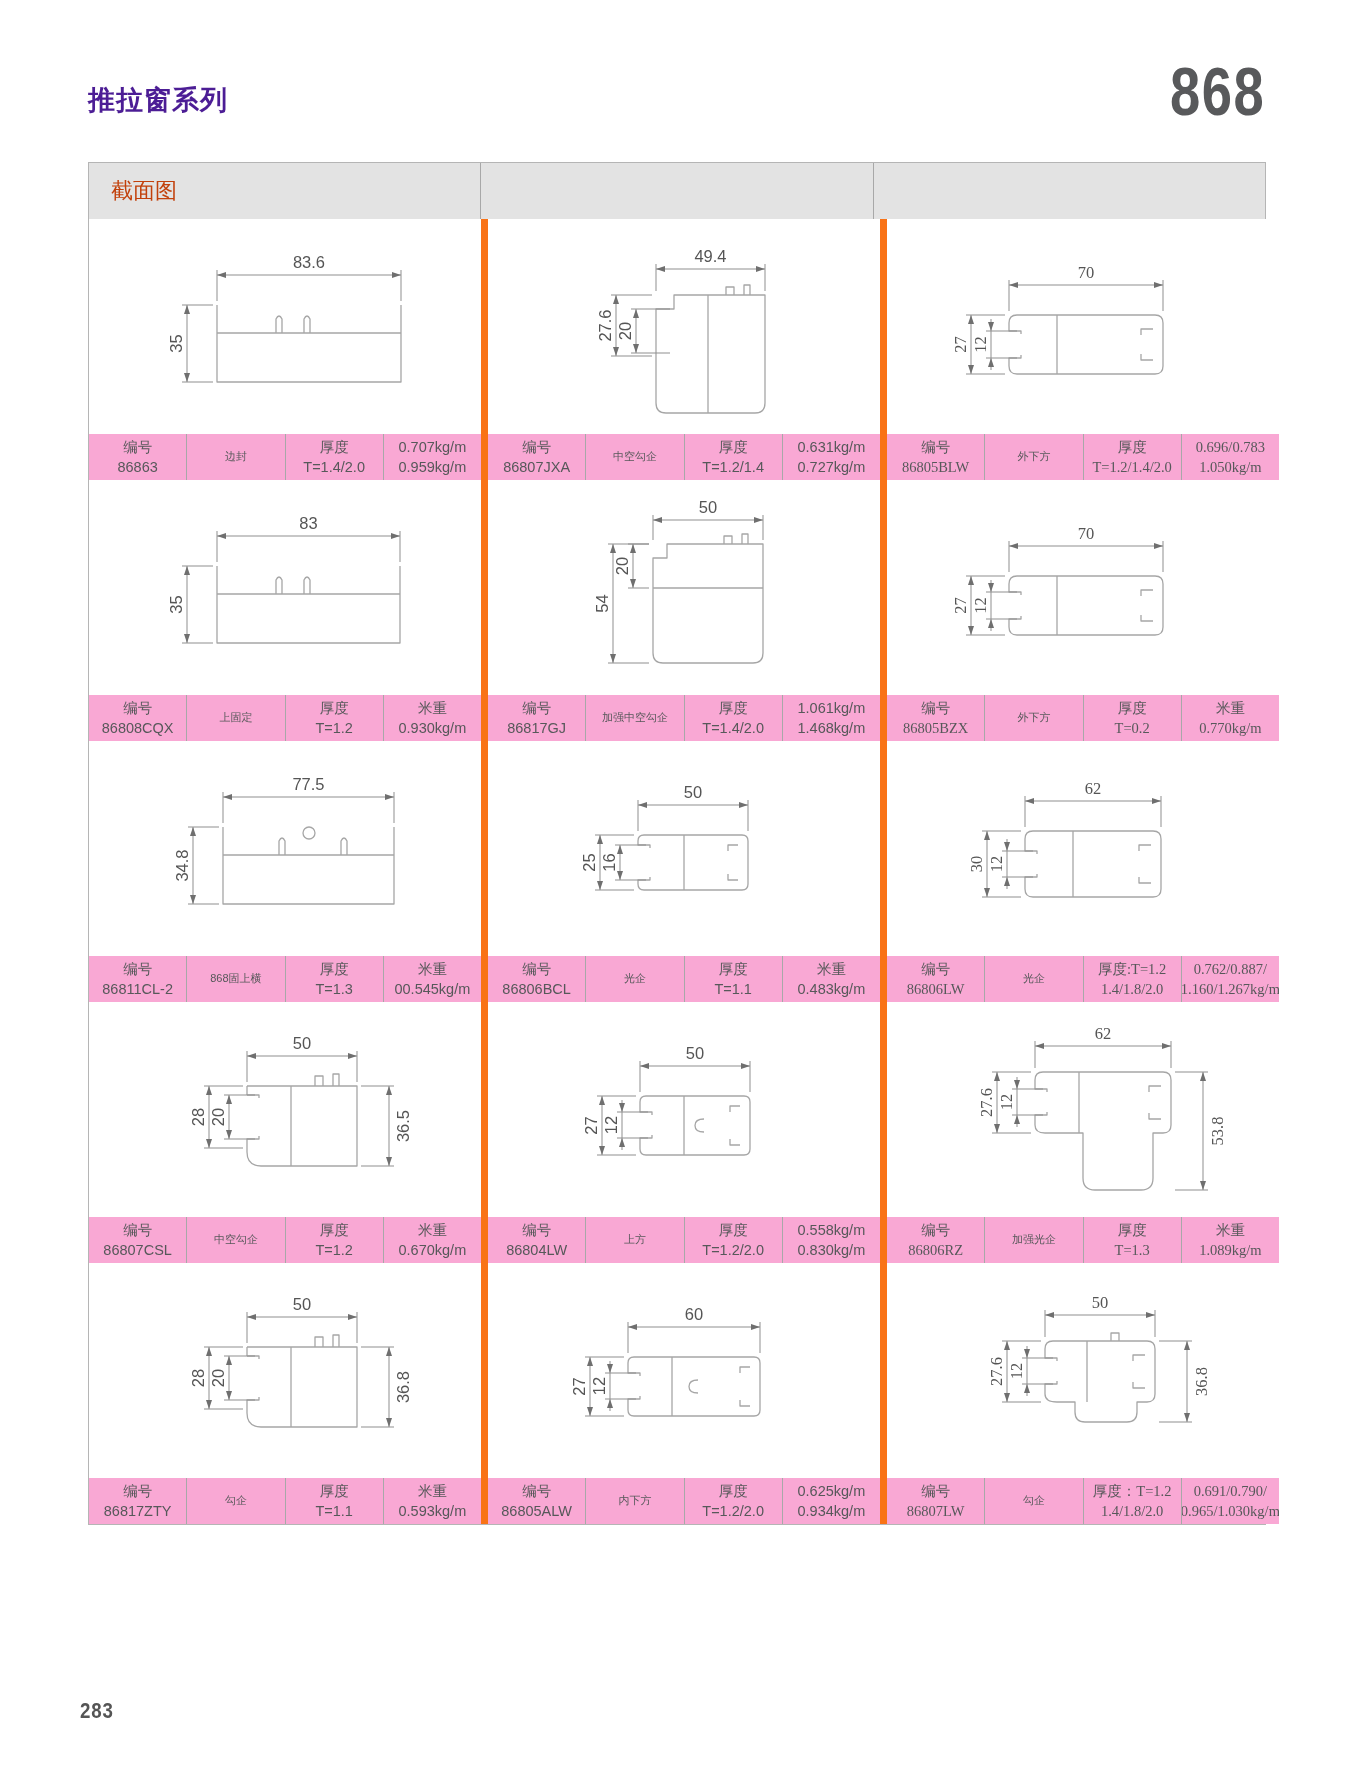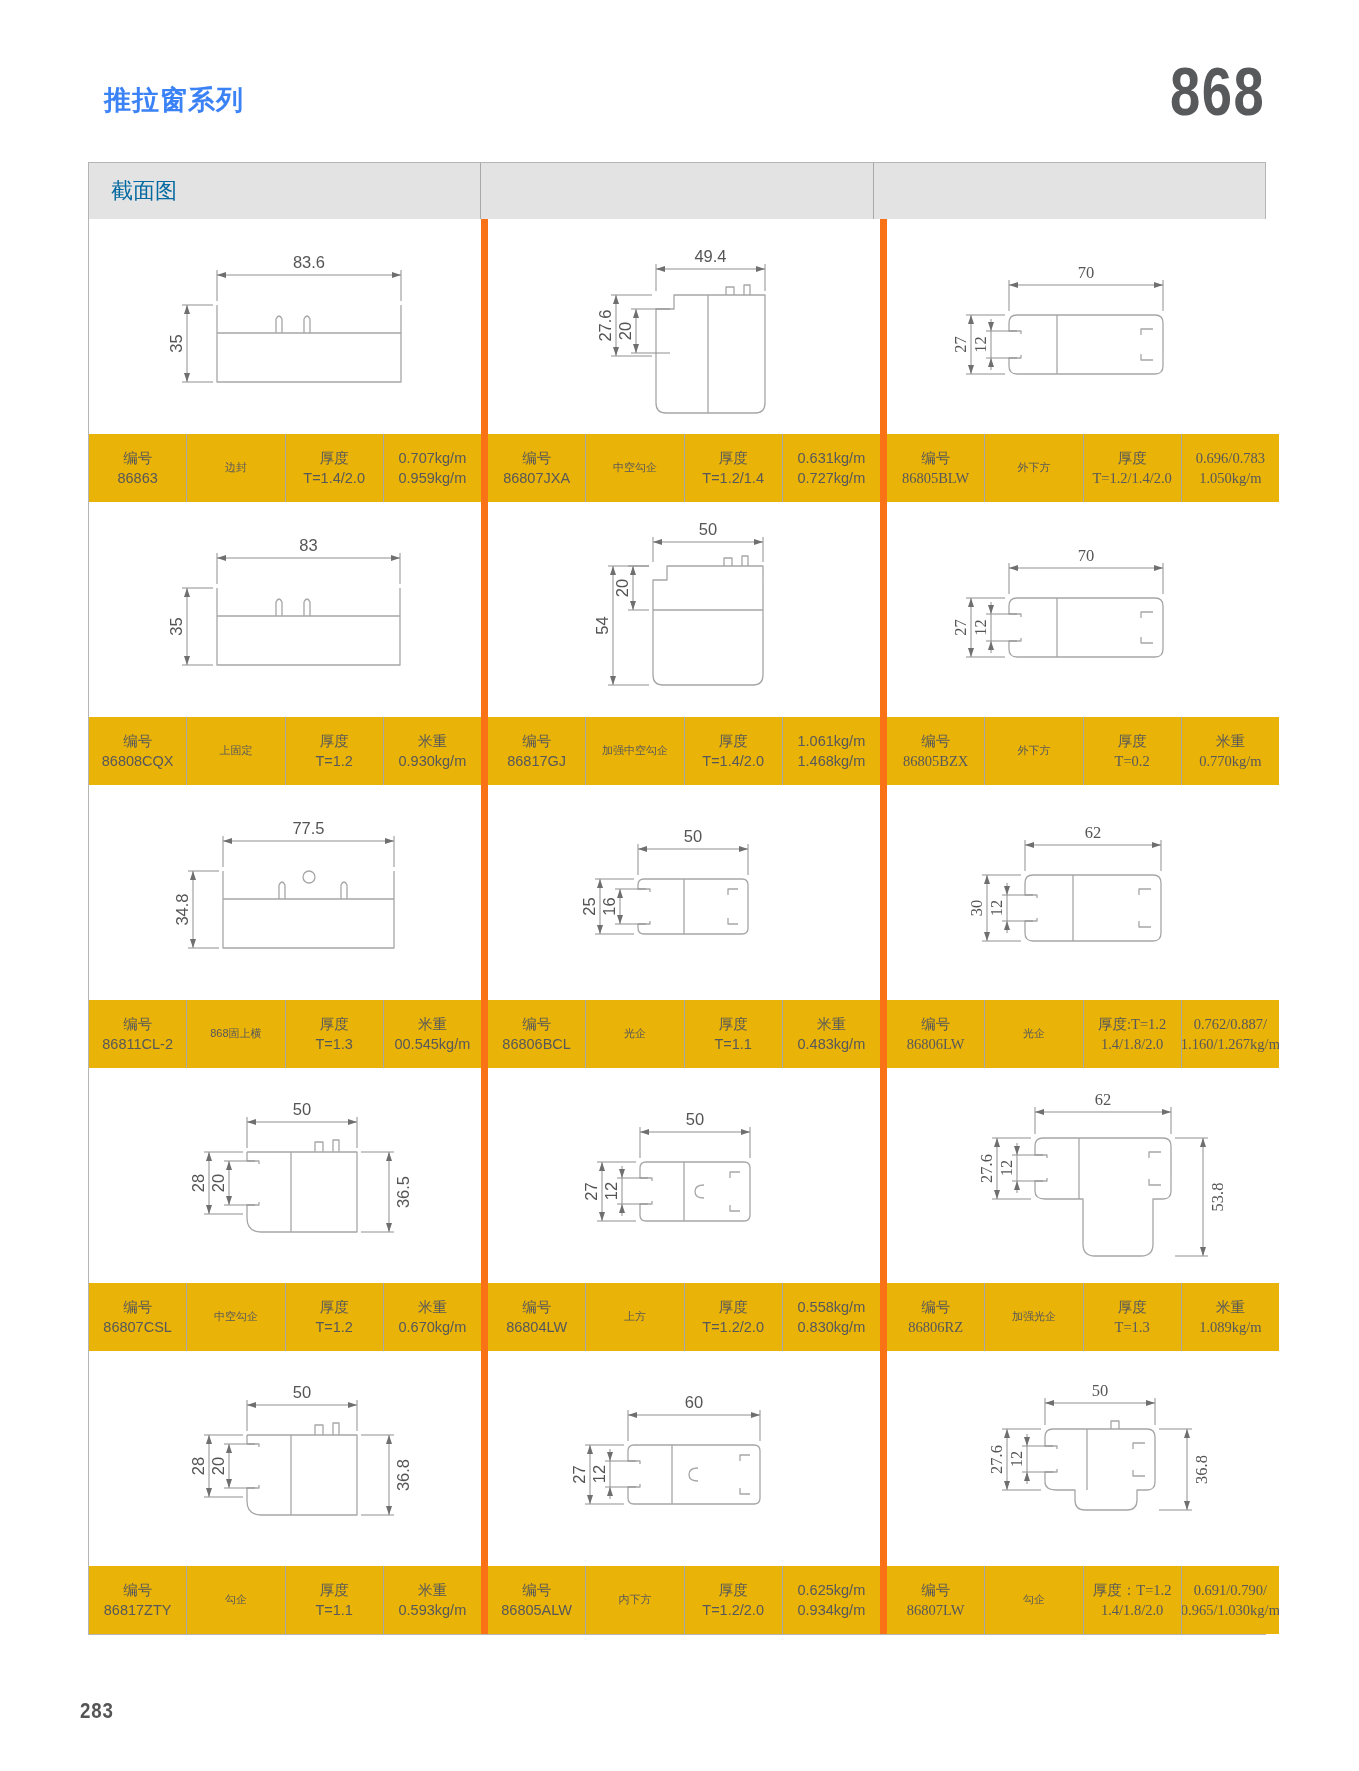--- a/index.html
+++ b/index.html
@@ -1,43 +1,43 @@
 <!DOCTYPE html>
 <html><head>
 <meta charset="utf-8">
 <style>
   html,body{margin:0;padding:0;}
   body{
     width:1359px;height:1771px;background:#ffffff;position:relative;
     font-family:"Liberation Sans","DejaVu Sans",sans-serif;color:#4a4a4a;
   }
   .series-title{
-    position:absolute;left:104px;top:82px;font-size:27px;font-weight:700;
-    color:#3b82f6;letter-spacing:1px;
+    position:absolute;left:88px;top:82px;font-size:27px;font-weight:700;
+    color:#4c1d95;letter-spacing:1px;
   }
   .series-number{
     position:absolute;right:94px;top:52px;font-size:68px;font-weight:700;
     color:#58595b;transform:scaleX(.8);transform-origin:right center;letter-spacing:2px;
   }
   .catalog-table{
     position:absolute;left:88px;top:162px;width:1176px;
     border:1px solid #b5b5b5;box-sizing:content-box;background:#fff;
   }
   .table-header{display:flex;height:56px;background:#e3e3e3;}
   .th-cell{
     flex:1;display:flex;align-items:center;padding-left:22px;font-size:22px;
-    color:#0369a1;border-right:1px solid #a8a8a8;box-sizing:border-box;
+    color:#c2410c;border-right:1px solid #a8a8a8;box-sizing:border-box;
   }
   .th-cell:last-child{border-right:none;}
   .table-grid{display:grid;grid-template-columns:1fr 1fr 1fr;}
   .cell{border-right:7px solid #f97316;box-sizing:border-box;}
   .cell:nth-child(3n){border-right:none;font-family:Liberation Serif, serif;}
   .drawing{height:215px;background:#fff;}
   .drawing svg{display:block;}
-  .info-bar{display:flex;height:68px;background:#eab308;}
+  .info-bar{display:flex;height:46px;background:#f9a8d4;}
   .info-cell{
     flex:1;display:flex;flex-direction:column;justify-content:center;align-items:center;
     text-align:center;font-size:14.5px;color:#57585a;border-left:1px solid #a8a8a8;
     line-height:1.4;box-sizing:border-box;overflow:hidden;white-space:nowrap;
   }
   .info-cell:first-child{border-left:none;}
   .name-cell{font-size:11px;}
   .page-footer{
     position:absolute;left:80px;top:1698px;font-size:22px;font-weight:700;color:#555;
     transform:scaleX(.85);transform-origin:left center;letter-spacing:1px;

